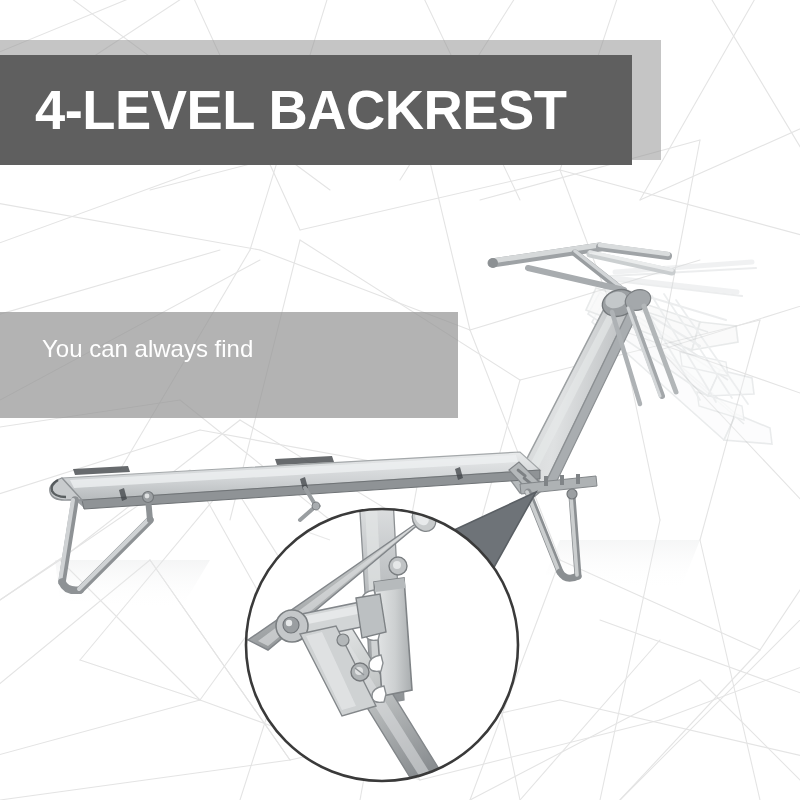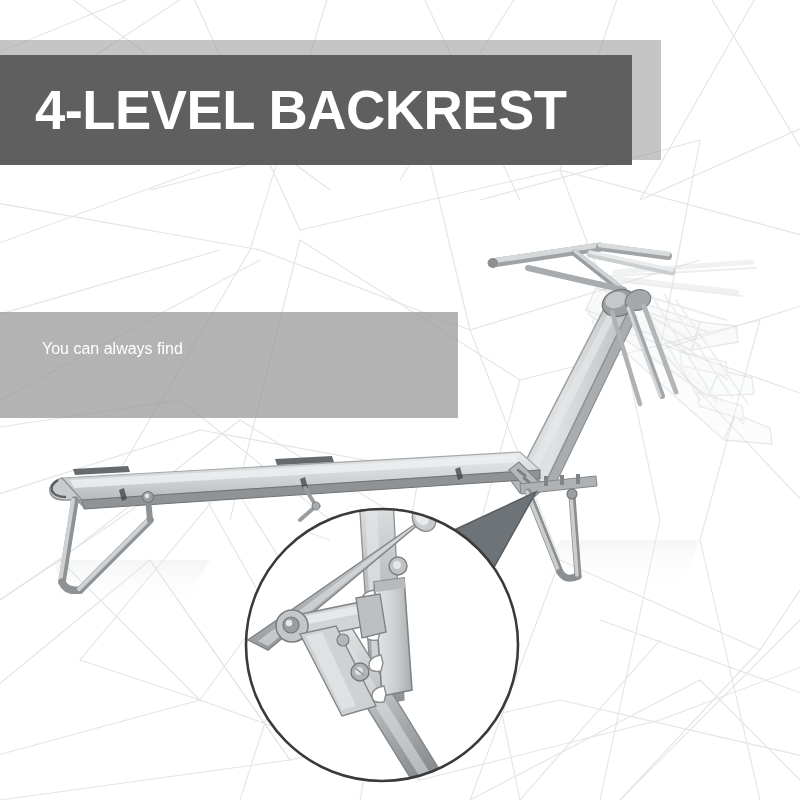--- a/index.html
+++ b/index.html
@@ -83,21 +83,21 @@
     background: rgba(150,150,150,0.72);
     z-index: 5;
   }
   #subtitle-text {
     position: absolute;
     left: 42px;
     top: 20px;
     color: #ffffff;
     font-family: "Liberation Sans", sans-serif;
     font-weight: normal;
-    font-size: 16px;
+    font-size: 24px;
     line-height: 33px;
     white-space: nowrap;
   }
   .subtitle-line { display: block; }
 
   
   #callout-layer {
     position: absolute;
     left: 0; top: 0;
     width: 800px; height: 800px;

